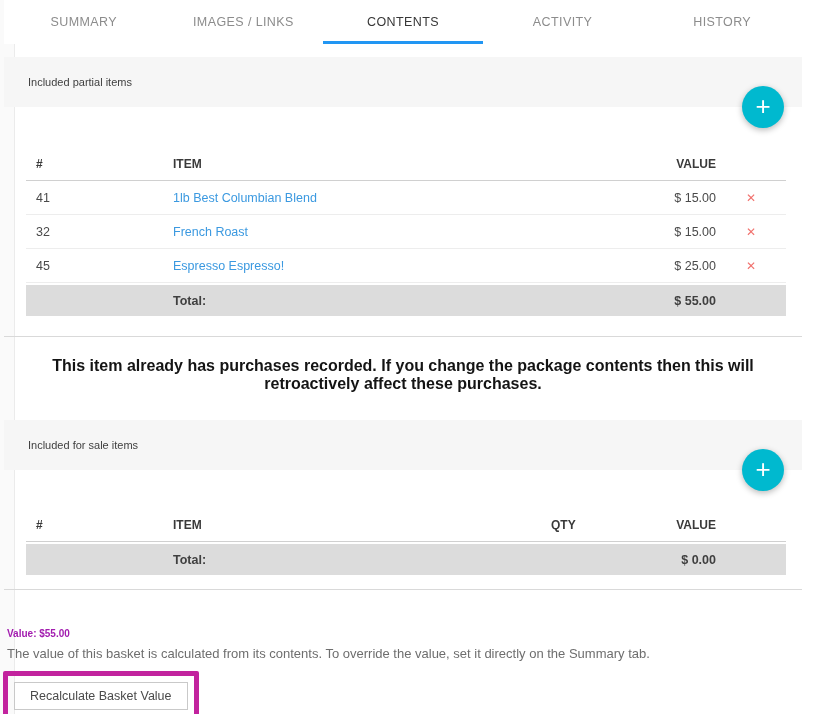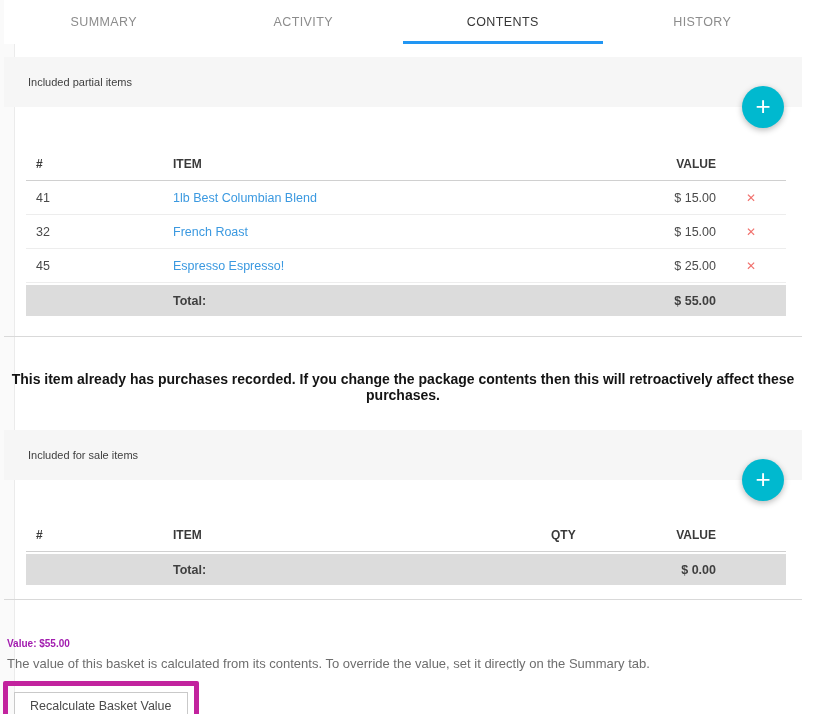--- a/index.html
+++ b/index.html
@@ -37,44 +37,45 @@
   .c-value{ width:95px; text-align:right; }
   .c-del  { width:70px; text-align:center; }
   .link { color:#3b99e0; cursor:pointer; }
   .del-x { color:#f1726e; font-size:12px; cursor:pointer; background:none; border:none;
            font-family:inherit; }
   .trow-total { background:#dcdcdc; border-bottom:none; height:31px; margin-top:2px;
                 font-weight:bold; color:#3f3f3f; }
   .panel-pad { height:20px; }
   .panel-pad.p2 { height:14px; }
 
-  .notice { margin:34px 0 27px; text-align:center; font-weight:bold;
-            font-size:14px; color:#141414; }
+  .notice { margin:20px 0 27px; text-align:center; font-weight:bold;
+            font-size:16px; color:#141414; }
 
   .footer { padding:38px 0 0 3px; }
   .value-heading { font-size:10px; font-weight:bold; color:#a21caf; }
   .value-desc { margin-top:7px; font-size:13px; color:#6e6e6e; }
   .highlight-box { display:inline-block; margin:10px 0 0 -4px;
                    border:5px solid #c2239e; border-radius:2px; padding:6px; }
   .recalc-btn { background:#fff; border:1px solid #c9c9c9; padding:6px 15px;
                 font-size:12.5px; color:#4a4a4a; font-family:inherit; cursor:pointer; }
 </style>
 </head>
 <body>
 
 <div class="scroll-strip">
   <div class="scroll-up">▲</div>
 </div>
 
 <div class="main">
 
   <div class="tabbar">
     <div class="tab">SUMMARY</div>
+    <div class="tab">IMAGES / LINKS</div>
+    <div class="tab active">CONTENTS</div>
     <div class="tab">ACTIVITY</div>
-    <div class="tab active">CONTENTS</div>
     <div class="tab">HISTORY</div>
   </div>
 
   <div class="gap13"></div>
 
   <div class="panel">
     <div class="panel-header">
       <div class="panel-title">Included partial items</div>
       <div class="fab">
         <span>+</span>

